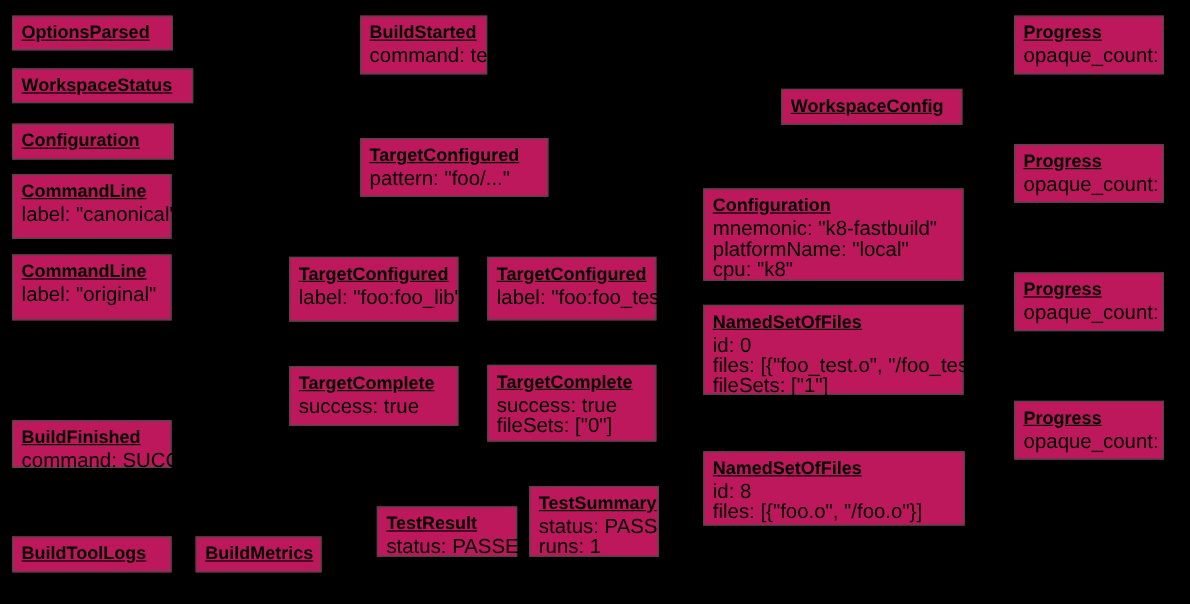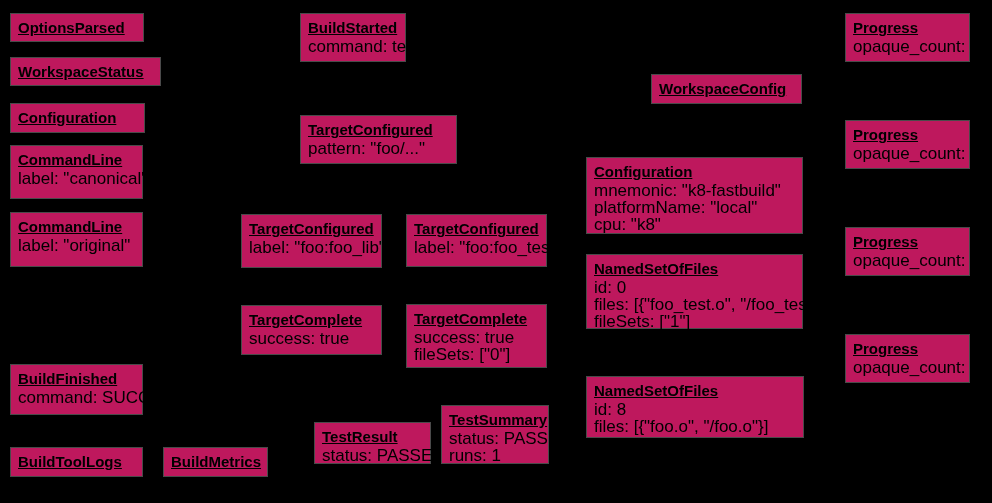--- a/index.html
+++ b/index.html
@@ -52,21 +52,21 @@
     <div class="t">CommandLine</div>
     <div class="a">label: "canonical"</div>
   </div>
 
   <div class="node" style="left:10px;top:212px;width:133px;height:55px">
     <div class="t">CommandLine</div>
     <div class="a">label: "original"</div>
   </div>
 
 
-  <div class="node" style="left:10px;top:364px;width:133px;height:51px">
+  <div class="node" style="left:10px;top:350px;width:133px;height:40px">
     <div class="t">BuildFinished</div>
     <div class="a">command: SUCCESS</div>
   </div>
 
   <div class="node" style="left:10px;top:447px;width:133px;height:30px">
     <div class="t">BuildToolLogs</div>
   </div>
 
   <div class="node" style="left:163px;top:447px;width:105px;height:30px">
     <div class="t">BuildMetrics</div>

